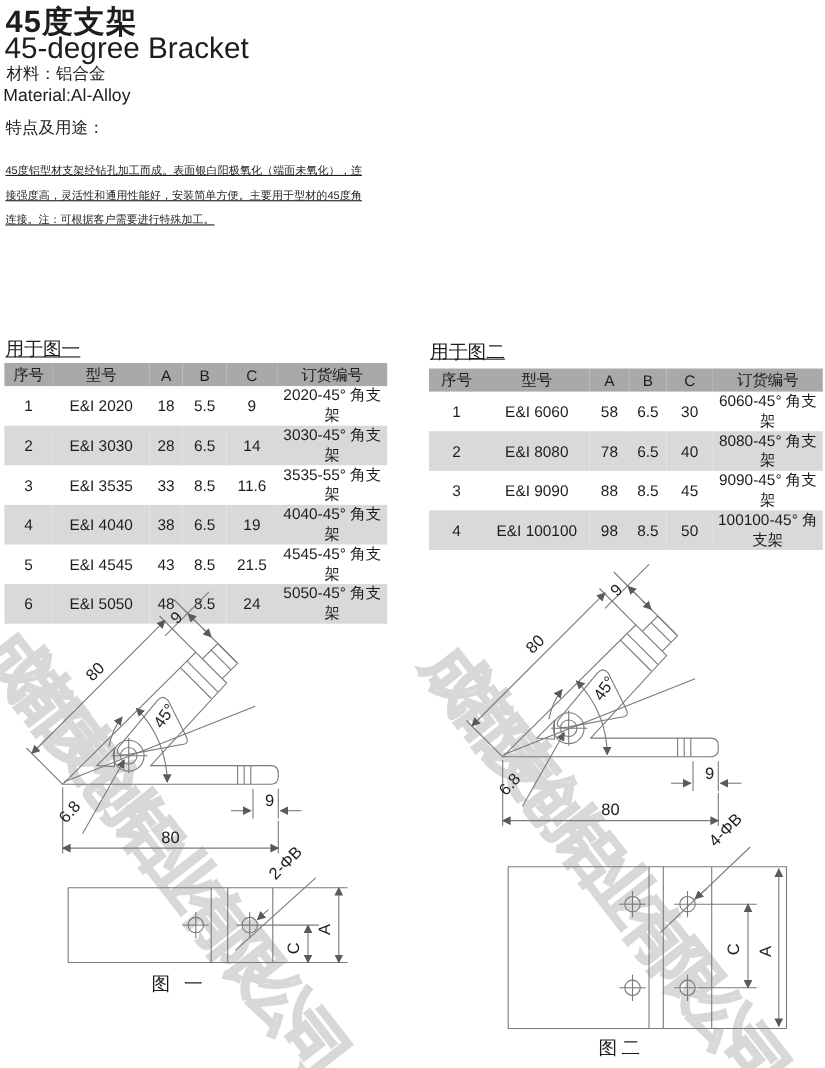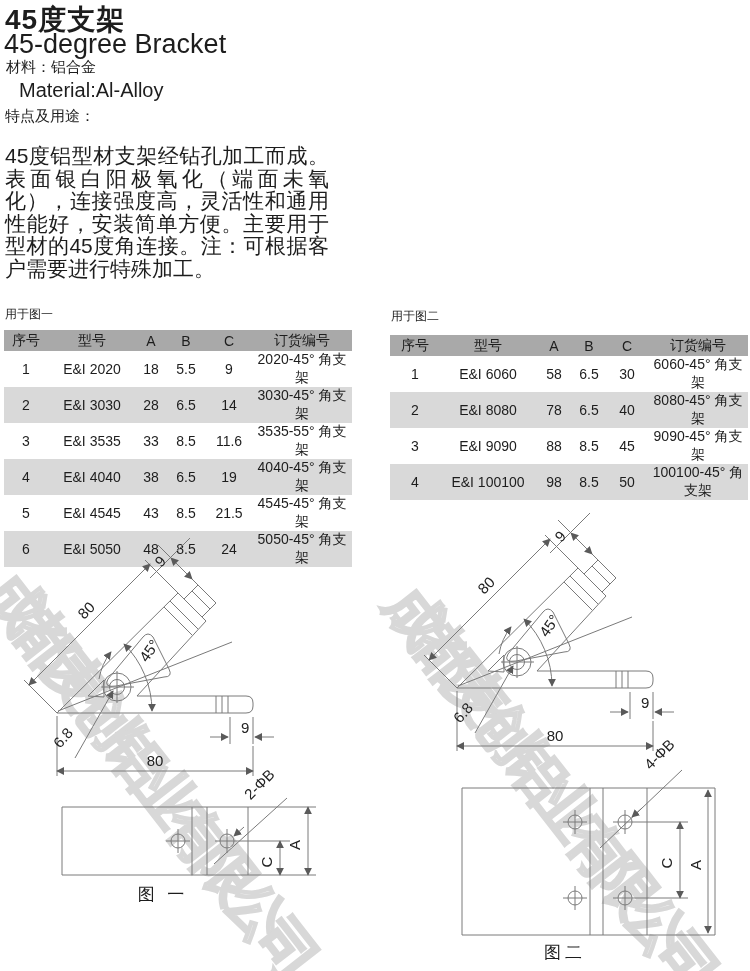--- a/index.html
+++ b/index.html
@@ -3,25 +3,25 @@
 <meta charset="utf-8">
 <style>
   html,body{margin:0;padding:0;}
   body{width:750px;height:971px;position:relative;overflow:hidden;background:#ffffff;
        font-family:"Liberation Sans","DejaVu Sans",sans-serif;color:#1d1d1d;}
   .abs{position:absolute;}
   
   #title-zh{left:5px;top:1px;font-size:28px;font-weight:700;letter-spacing:1px;}
   #title-en{left:4px;top:29px;font-size:27px;font-weight:400;letter-spacing:0px;}
   #mat-zh{left:6px;top:58px;font-size:15px;}
-  #mat-en{left:19px;top:79px;font-size:20px;text-align:center;}
+  #mat-en{left:3px;top:79px;font-size:16px;text-align:center;}
   #feat-h{left:5px;top:107px;font-size:15px;}
-  #feat-b{left:5px;top:145px;width:324px;font-size:21px;line-height:22.5px;text-align:justify;}
+  #feat-b{left:5px;top:145px;width:324px;font-size:10px;line-height:22.5px;text-align:justify;text-decoration:underline;}
   
-  .tbl-cap{font-size:12px;}
+  .tbl-cap{font-size:17px;text-decoration:underline;}
   #cap1{left:5px;top:306px;}
   #cap2{left:391px;top:308px;}
   table{border-collapse:collapse;table-layout:fixed;font-size:14px;}
   #tbl1{left:4px;top:330px;width:348px;}
   #tbl2{left:390px;top:335px;width:358px;}
   th{background:#a9a9a9;font-weight:400;height:21px;padding:0;text-align:center;}
   td{height:25px;padding:0;text-align:center;}
   #tbl2 td{height:27px;}
   tbody tr:nth-child(even) td{background:#d9d9d9;}
   

